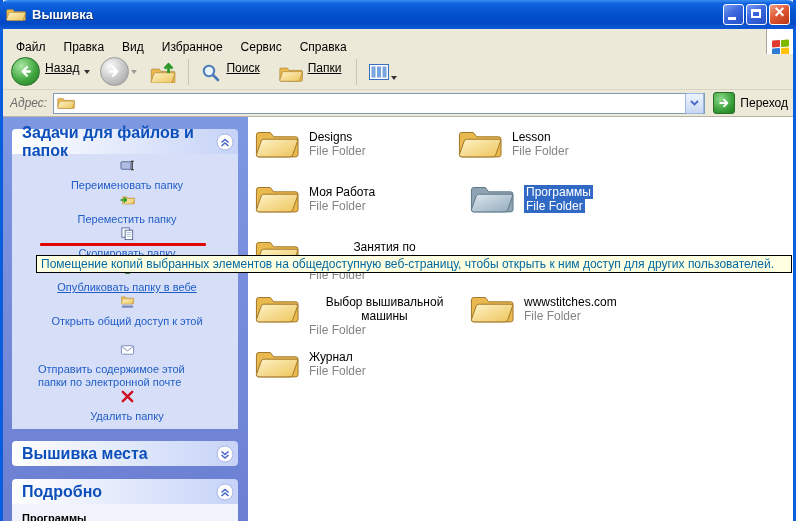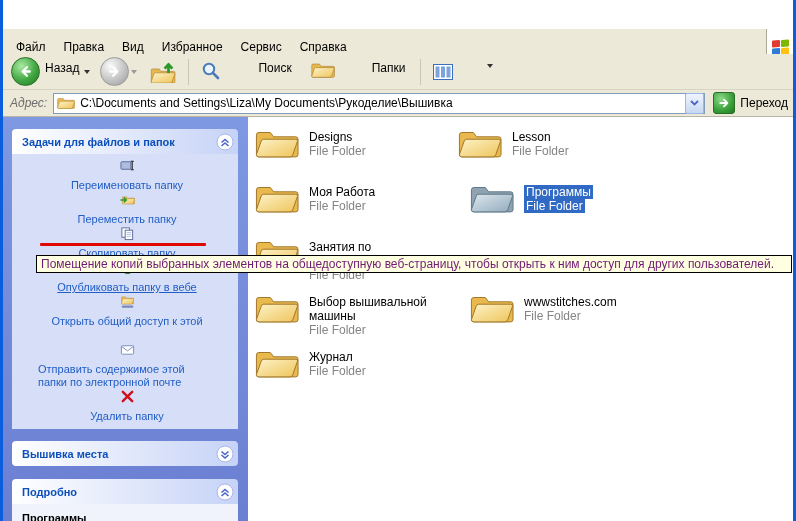--- a/index.html
+++ b/index.html
@@ -34,68 +34,68 @@
   .flag i{display:block;border-radius:1px;}
   .flag .r{background:#e13b2f}.flag .g{background:#7db700}.flag .b{background:#2f7cd6}.flag .y{background:#ffc20e}
   
   .toolbar{position:absolute;left:3px;right:3px;top:54px;height:36px;background:#ece9d8;
     display:flex;align-items:center;padding-left:8px;box-sizing:border-box;border-bottom:1px solid #d8d4c4;}
   .navbtn{width:27px;height:27px;border-radius:50%;display:flex;align-items:center;justify-content:center;}
   .navbtn.green{background:radial-gradient(circle at 35% 30%,#a9e9a2 0%,#42a742 55%,#1d771d 100%);
     border:1px solid #2a6e2a;}
   .navbtn.gray{background:radial-gradient(circle at 35% 30%,#fbfbfb 0%,#c4c4c4 55%,#9a9a9a 100%);
     border:1px solid #9a9a9a;}
-  .tool-label{margin:0 3px 8px 5px;}
+  .tool-label{margin:0 3px 8px 5px;text-decoration:underline;}
   .caret{width:0;height:0;border-left:3.5px solid transparent;border-right:3.5px solid transparent;
     border-top:4px solid #333;margin:0 6px 0 2px;}
   .caret.gray{border-top-color:#999;}
   .tool-group{display:flex;align-items:center;}
   .tool-sep{width:1px;height:26px;background:#c9c5b5;margin:0 7px;}
-  .tool-btn{display:flex;align-items:flex-start;padding:2px 5px;gap:32px;}
+  .tool-btn{display:flex;align-items:flex-end;padding:2px 5px;}
   
   .addressbar{position:absolute;left:3px;right:3px;top:90px;height:27px;background:#ece9d8;
     display:flex;align-items:center;padding:0 5px;box-sizing:border-box;border-bottom:1px solid #b9b5a5;}
   .addr-label{color:#6d6d6d;margin:0 6px 0 2px;font-style:italic;}
   .addr-input{flex:1;height:21px;background:#fff;border:1px solid #7f9db9;display:flex;
     align-items:center;padding-left:3px;box-sizing:border-box;}
   .addr-text{margin-left:5px;white-space:nowrap;overflow:hidden;}
   .addr-drop{margin-left:auto;width:17px;height:19px;background:linear-gradient(#eef4fd,#c8d8f2);
     border:1px solid #9db8e8;border-radius:2px;display:flex;align-items:center;justify-content:center;}
   .go-btn{width:20px;height:20px;border-radius:3px;margin:0 5px 0 8px;border:1px solid #2a6e2a;
     background:radial-gradient(circle at 35% 30%,#8fd98a 0%,#3aa03a 60%,#1e7a1e 100%);
     display:flex;align-items:center;justify-content:center;}
   
   .sidebar{position:absolute;left:3px;top:117px;width:245px;height:404px;
     background:linear-gradient(180deg,#7e98e2 0%,#6b7fd2 100%);}
   .filearea{position:absolute;left:248px;top:117px;right:3px;height:404px;background:#fff;}
   .panel{margin:12px 10px 0 9px;border-radius:4px 4px 0 0;}
   .panel-header{height:25px;background:linear-gradient(90deg,#ffffff 0%,#c6d3f7 100%);
     border-radius:4px 4px 0 0;display:flex;align-items:center;padding:0 4px 0 10px;
-    color:#0c4fbb;font-weight:bold;font-size:11px;box-sizing:border-box;}
+    color:#0c4fbb;font-weight:bold;font-size:16px;box-sizing:border-box;}
   .panel-header .chev{margin-left:auto;}
   .panel-body{background:#d6dff7;padding:4px 4px 6px 6px;}
   .panel-body.light{background:#f0f3fc;padding:8px 8px 10px 10px;color:#000;font-size:11px;}
   .task-item{display:flex;align-items:center;gap:6px;min-height:21px;color:#215dc6;
     font-size:11px;line-height:13px;padding-left:2px;flex-direction:column;}
   .task-item .tlabel{max-width:178px;}
   .task-item.underlined .tlabel{text-decoration:underline;}
   .task-item.gap-after{margin-bottom:14px;}
   .details-name{font-weight:bold;font-size:11px;}
   .details-type{font-size:11px;margin-top:2px;}
   .details-modified{font-size:11px;margin-top:10px;}
   
   .file-item{position:absolute;display:flex;gap:10px;width:205px;}
   .flabels{display:flex;flex-direction:column;margin-top:3px;}
-  .fname{font-size:12px;color:#000;line-height:14px;align-self:flex-start;}
+  .fname{font-size:12px;color:#000;line-height:14px;align-self:flex-start;text-align:center;}
   .ftype{font-size:12px;color:#848484;line-height:14px;align-self:flex-start;}
   .file-item.sel .fname,.file-item.sel .ftype{background:#316ac5;color:#fff;padding:0 2px;}
   
   .tooltip{position:absolute;left:36px;top:255px;width:756px;height:18px;z-index:60;
     background:#ffffe1;border:1px solid #000;box-sizing:border-box;font-size:12px;
-    line-height:15px;padding:1px 4px;white-space:nowrap;overflow:hidden;color:#701a75;}
+    line-height:15px;padding:1px 4px;white-space:nowrap;overflow:hidden;color:#0369a1;}
   .red-underline{position:absolute;left:40px;top:243px;width:166px;height:3px;
     background:#e00800;z-index:65;border-radius:1px;}
   svg{display:block;}
 </style>
 </head>
 <body>
 
 <svg width="0" height="0" style="position:absolute">
   <defs>
     <linearGradient id="gFolderFront" x1="0" y1="0" x2="1" y2="1">
@@ -122,20 +122,33 @@
   <symbol id="sym-chev-down" viewBox="0 0 18 18">
     <circle cx="9" cy="9" r="8" fill="#fff" stroke="#a9b6e8"></circle>
     <path d="M5.5 6.5 L9 9.5 L12.5 6.5 M5.5 10 L9 13 L12.5 10" stroke="#4a66c8" stroke-width="1.6" fill="none"></path>
   </symbol>
 </svg>
 
 <div class="screen">
   <div class="frame-left"></div>
   <div class="frame-right"></div>
 
+  <div class="titlebar">
+    <span>
+      <svg width="20" height="15">
+          <use href="#sym-folder"></use>
+        </svg>
+    </span>
+    <span class="title-text">Вышивка</span>
+    <span class="win-btns">
+      <span class="wbtn min"></span>
+      <span class="wbtn max"></span>
+      <span class="wbtn close"></span>
+    </span>
+  </div>
 
   <div class="menubar">
     <span class="menu-item">Файл</span>
     <span class="menu-item">Правка</span>
     <span class="menu-item">Вид</span>
     <span class="menu-item">Избранное</span>
     <span class="menu-item">Сервис</span>
     <span class="menu-item">Справка</span>
     <span class="menu-logo">
       <span class="flag">
@@ -206,21 +219,20 @@
   </div>
 
   <div class="addressbar">
     <span class="addr-label">Адрес:</span>
     <div class="addr-input">
       <span>
         <svg width="18" height="14">
             <use href="#sym-folder"></use>
           </svg>
       </span>
-      <span class="addr-text">C:\Documents and Settings\Liza\My Documents\Рукоделие\Вышивка</span>
       <span class="addr-drop">
         <svg width="9" height="6" viewBox="0 0 9 6">
             <path d="M1 1 L4.5 4.5 L8 1" stroke="#4a66c8" stroke-width="1.8" fill="none"></path>
           </svg>
       </span>
     </div>
     <span class="go-btn">
       <svg width="12" height="12" viewBox="0 0 16 16">
           <path d="M3 8 h9 M8 3.5 L12.5 8 L8 12.5" stroke="#fff" stroke-width="2.4" fill="none" stroke-linecap="round" stroke-linejoin="round"></path>
         </svg>

